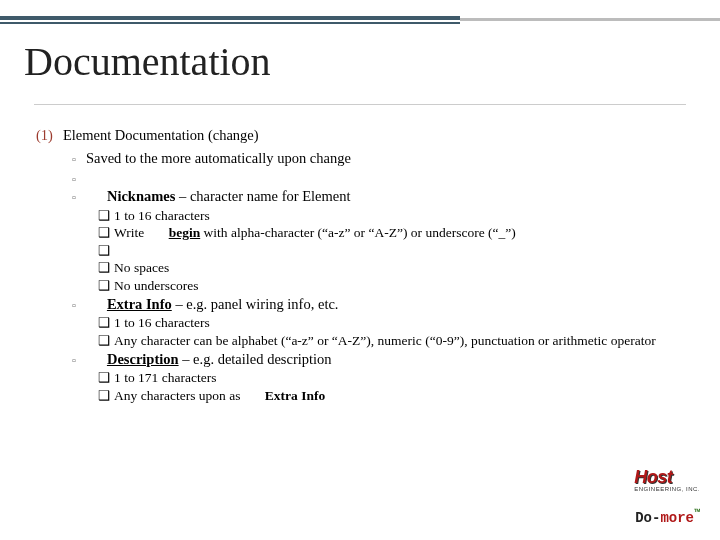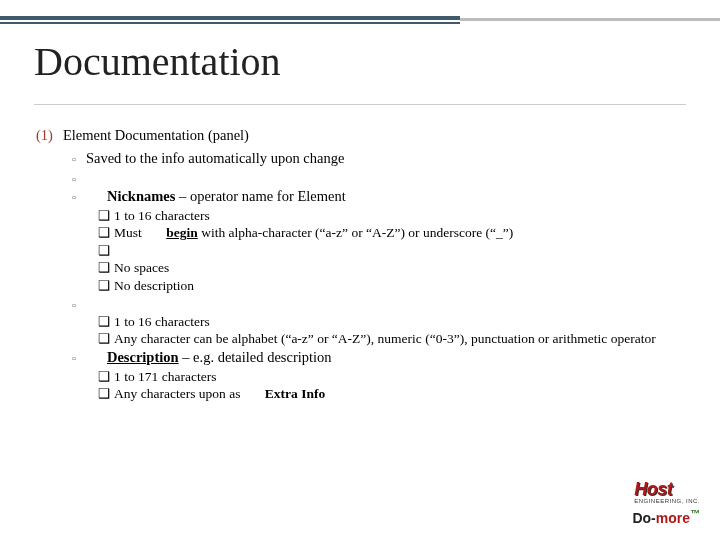--- a/index.html
+++ b/index.html
@@ -2,99 +2,100 @@
 <html><head>
 <meta charset="utf-8">
 <style>
   * { box-sizing: border-box; margin: 0; padding: 0; }
   html, body { width: 720px; height: 540px; font-family: Georgia, 'Times New Roman', serif; background: #fff; color: #000; }
   .slide { width: 720px; height: 540px; position: relative; padding: 0; }
   .topbar { position: absolute; top: 16px; left: 0; right: 0; height: 8px; }
   .topbar .seg1 { position: absolute; left: 0; width: 460px; height: 4px; background: #3f5a6a; top: 0; }
   .topbar .seg1b { position: absolute; left: 0; width: 460px; height: 2px; background: #3f5a6a; top: 6px; }
   .topbar .seg2 { position: absolute; left: 460px; right: 0; height: 3px; background: #bcbcbc; top: 2px; }
-  .title { position: absolute; top: 38px; left: 34px; font-size: 40px; font-weight: 400; color: #222; letter-spacing: 0; }
+  .title { position: absolute; top: 38px; left: 24px; font-size: 40px; font-weight: 400; color: #222; letter-spacing: 0; }
   .rule { position: absolute; top: 104px; left: 34px; right: 34px; height: 1px; background: #ccc; }
   .content { position: absolute; top: 126px; left: 36px; right: 36px; font-size: 14.5px; line-height: 1.3; }
   .l1 { display: flex; margin-bottom: 4px; }
   .l1 .num { color: #9c3b2e; margin-right: 10px; }
   .l2 { display: flex; padding-left: 36px; margin-bottom: 1px; }
   .l2 .bul { color: #777; font-size: 11px; margin-right: 10px; margin-top: 3px; }
   .l3 { display: flex; padding-left: 62px; margin-bottom: 0; font-size: 13.5px; }
   .l3 .bul { margin-right: 4px; font-family: Arial, sans-serif; }
   .b { font-weight: bold; margin-left: 21px; }
   .u { text-decoration: underline; }
-  .logos { position: absolute; bottom: 14px; right: 20px; display: flex; flex-direction: column; align-items: flex-end; gap: 4px; }
+  .logos { position: absolute; bottom: 14px; right: 20px; display: flex; flex-direction: column; align-items: flex-end; gap: 16px; }
   .host-logo { font-family: Arial, sans-serif; font-weight: 900; font-style: italic; font-size: 18px; color: #b01818; text-shadow: 1px 1px 0 #333; letter-spacing: -0.5px; }
   .host-sub { font-family: Arial, sans-serif; font-size: 6px; color: #333; letter-spacing: 0.5px; margin-top: -2px; }
-  .domore { font-family: Liberation Sans, sans-serif; font-weight: 700; font-size: 14px; color: #222; }
+  .domore { font-family: Liberation Mono, monospace; font-weight: 700; font-size: 14px; color: #222; }
   .domore .red { color: #b01818; }
   .domore .grn { color: #3a7a2a; font-size: 10px; vertical-align: super; }
 </style>
 </head>
 <body>
 
 <div class="slide">
   <div class="topbar">
     <div class="seg1"></div>
       <div class="seg1b"></div>
       <div class="seg2"></div>
   </div>
   <div class="title">Documentation</div>
   <div class="rule"></div>
 
   <div class="content">
 
     <div class="l1">
       <span class="num">(1)</span>
-      <span>Element Documentation (panel)</span>
+      <span>Element Documentation (change)</span>
     </div>
 
     <div class="l2">
       <span class="bul">▫</span>
-      <span>Saved to the info automatically upon change</span>
+      <span>Saved to the more automatically upon change</span>
     </div>
     <div class="l2">
       <span class="bul">▫</span>
     </div>
     <div class="l2">
       <span class="bul">▫</span>
-      <span><span class="b">Nicknames</span><span> – operator name for Element</span></span>
+      <span><span class="b">Nicknames</span><span> – character name for Element</span></span>
     </div>
 
     <div class="l3">
       <span class="bul">❑</span>
       <span> 1 to 16 characters</span>
     </div>
     <div class="l3">
       <span class="bul">❑</span>
-      <span><span>Must </span><span class="b u">begin</span><span> with alpha-character (“a-z” or “A-Z”) or underscore (“_”)</span></span>
+      <span><span>Write </span><span class="b u">begin</span><span> with alpha-character (“a-z” or “A-Z”) or underscore (“_”)</span></span>
     </div>
     <div class="l3">
       <span class="bul">❑</span>
     </div>
     <div class="l3">
       <span class="bul">❑</span>
       <span>No spaces</span>
     </div>
     <div class="l3">
       <span class="bul">❑</span>
-      <span>No description</span>
+      <span>No underscores</span>
     </div>
 
     <div class="l2">
       <span class="bul">▫</span>
+      <span><span class="b u">Extra Info</span><span> – e.g. panel wiring info, etc.</span></span>
     </div>
     <div class="l3">
       <span class="bul">❑</span>
       <span> 1 to 16 characters</span>
     </div>
     <div class="l3">
       <span class="bul">❑</span>
-      <span>Any character can be alphabet (“a-z” or “A-Z”), numeric (“0-3”), punctuation or arithmetic operator</span>
+      <span>Any character can be alphabet (“a-z” or “A-Z”), numeric (“0-9”), punctuation or arithmetic operator</span>
     </div>
 
     <div class="l2">
       <span class="bul">▫</span>
       <span><span class="b u">Description</span><span> – e.g. detailed description</span></span>
     </div>
     <div class="l3">
       <span class="bul">❑</span>
       <span> 1 to 171 characters</span>
     </div>

